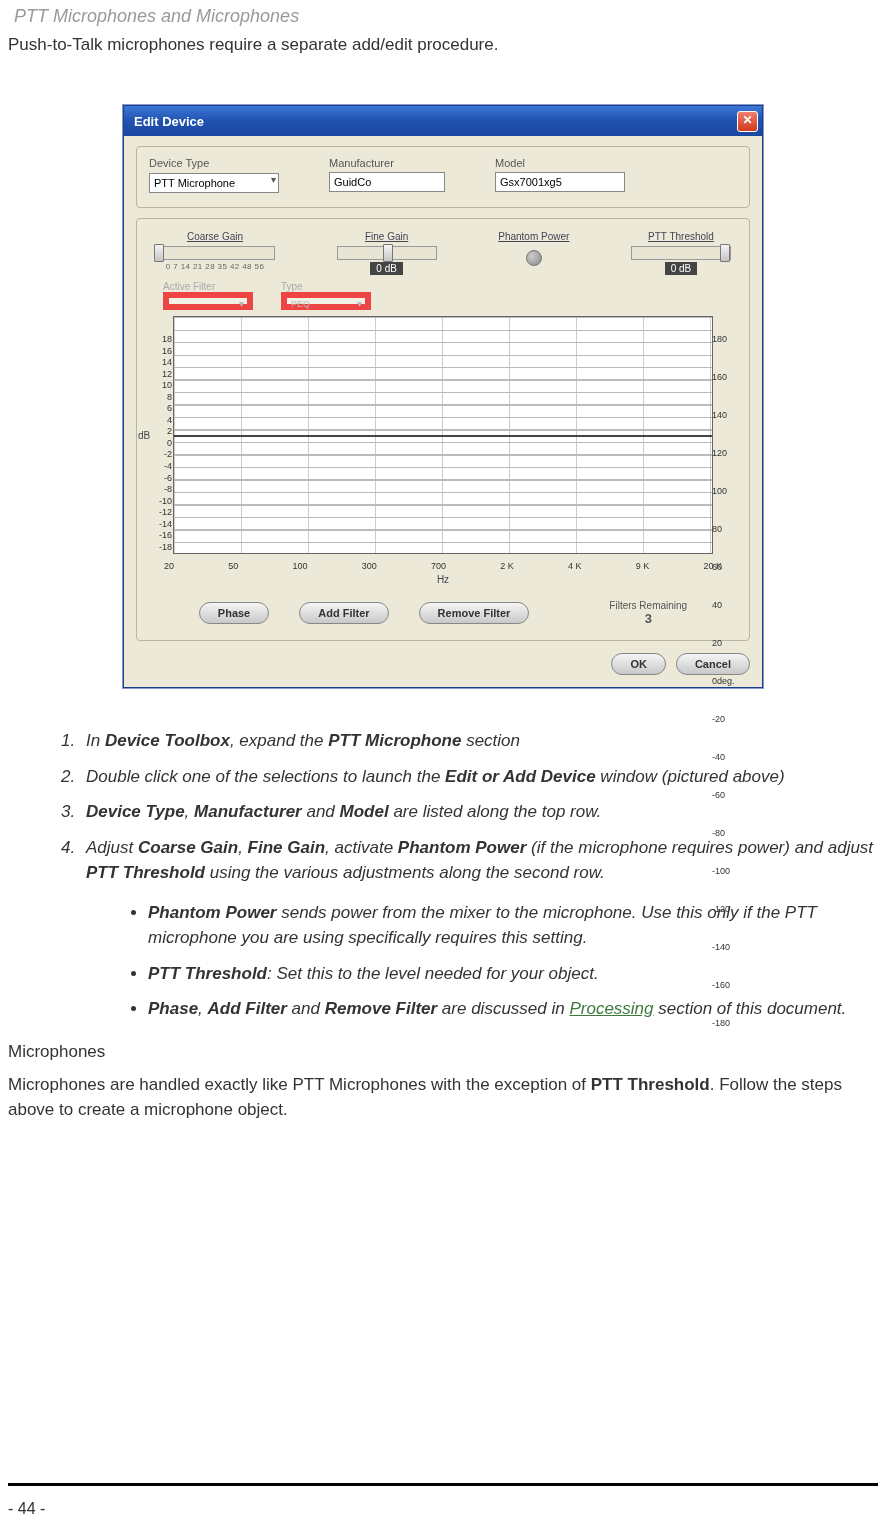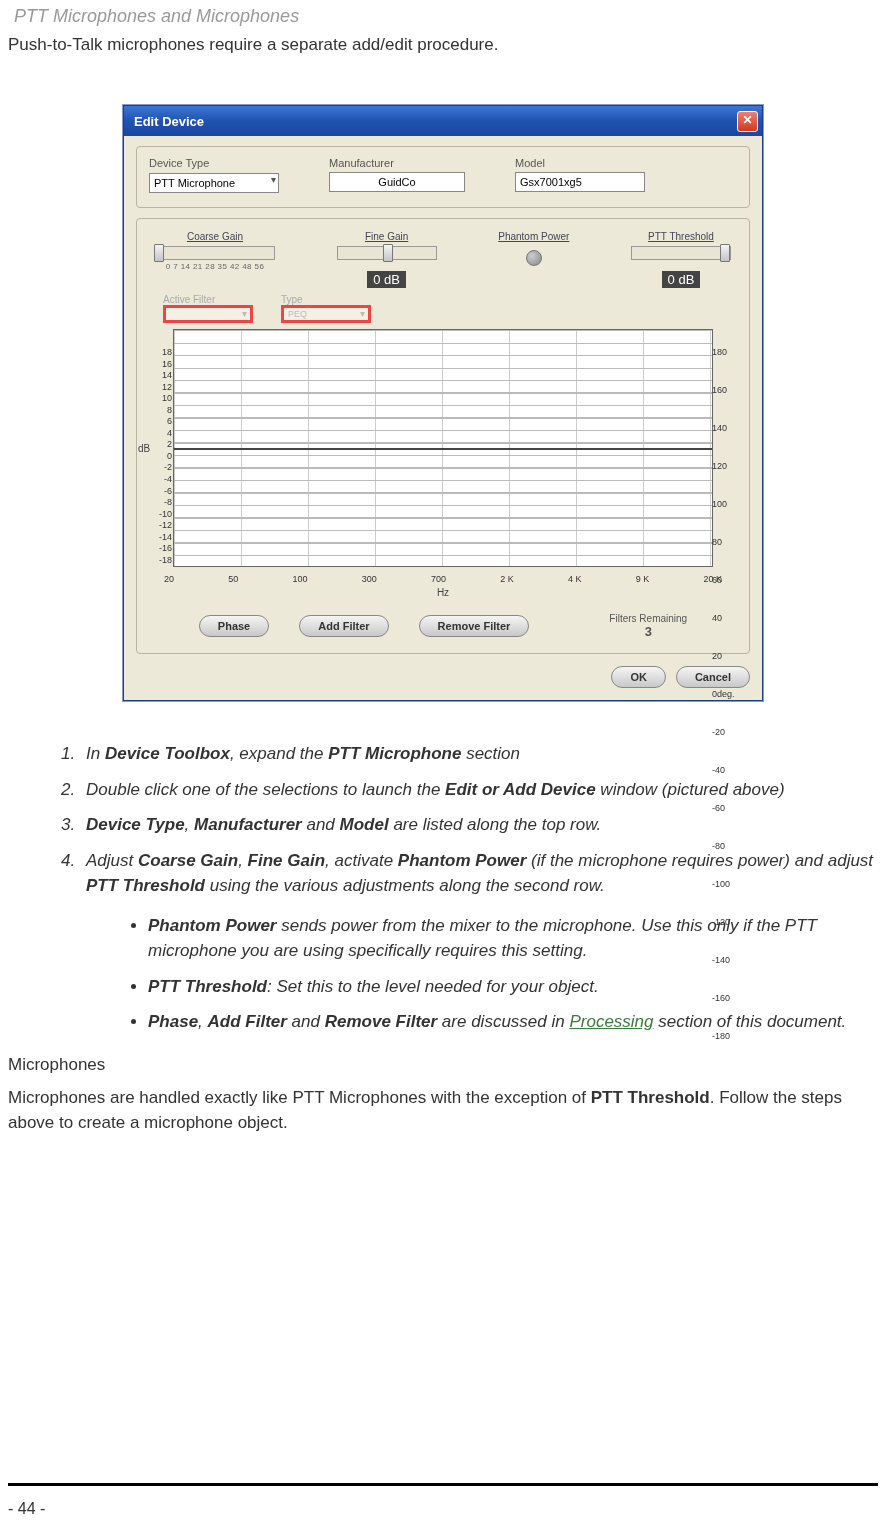--- a/index.html
+++ b/index.html
@@ -72,21 +72,21 @@
   .field-group { display: flex; flex-direction: column; }
   .field-label { font-size: 11px; color: #555; margin-bottom: 3px; }
   .field-input {
     font-size: 11px;
     padding: 2px 4px;
     border: 1px solid #888;
     background: #fff;
     height: 20px;
   }
   .field-ptt { width: 130px; }
-  .field-man { width: 136px; text-align: center; }
+  .field-man { width: 116px; }
   .field-model { width: 130px; }
   .dropdown {
     position: relative;
   }
   .dropdown::after {
     content: "▾";
     position: absolute;
     right: 3px; top: 2px;
     font-size: 10px;
     color: #555;
@@ -116,32 +116,32 @@
   .slider-thumb {
     position: absolute;
     width: 10px; height: 18px;
     top: -3px;
     background: linear-gradient(#f4f4f4,#c4c4c4);
     border: 1px solid #777;
     border-radius: 1px;
   }
   .scale-text { font-size: 8px; letter-spacing: 0.4px; color: #666; }
   .db-badge {
-    background: #444; color: #fff; font-size: 13px; padding: 1px 6px; margin-top: 9px;
+    background: #444; color: #fff; font-size: 10px; padding: 1px 6px; margin-top: 0;
   }
   .phantom-led {
     width: 16px; height: 16px; border-radius: 50%;
     background: radial-gradient(circle at 35% 35%, #ccc, #888);
     border: 1px solid #777; margin-top: 6px;
   }
   .filter-disabled-row {
     display: flex; gap: 28px; margin: 6px 0 4px 14px; font-size: 10px; color: #aaa;
   }
   .disabled-select {
-    width: 90px; height: 18px; border: 3px solid #ef4444; background: #f3f1e6; display:inline-block; position:relative;
+    width: 90px; height: 18px; border: 6px solid #ef4444; background: #f3f1e6; display:inline-block; position:relative;
   }
   .disabled-select::after { content:"▾"; position:absolute; right:3px; top:0; font-size:10px; color:#bbb;}
   .graph-area {
     position: relative;
     width: 540px;
     height: 238px;
     margin: 0 auto;
     background: #fff;
     border: 1px solid #666;
   }

